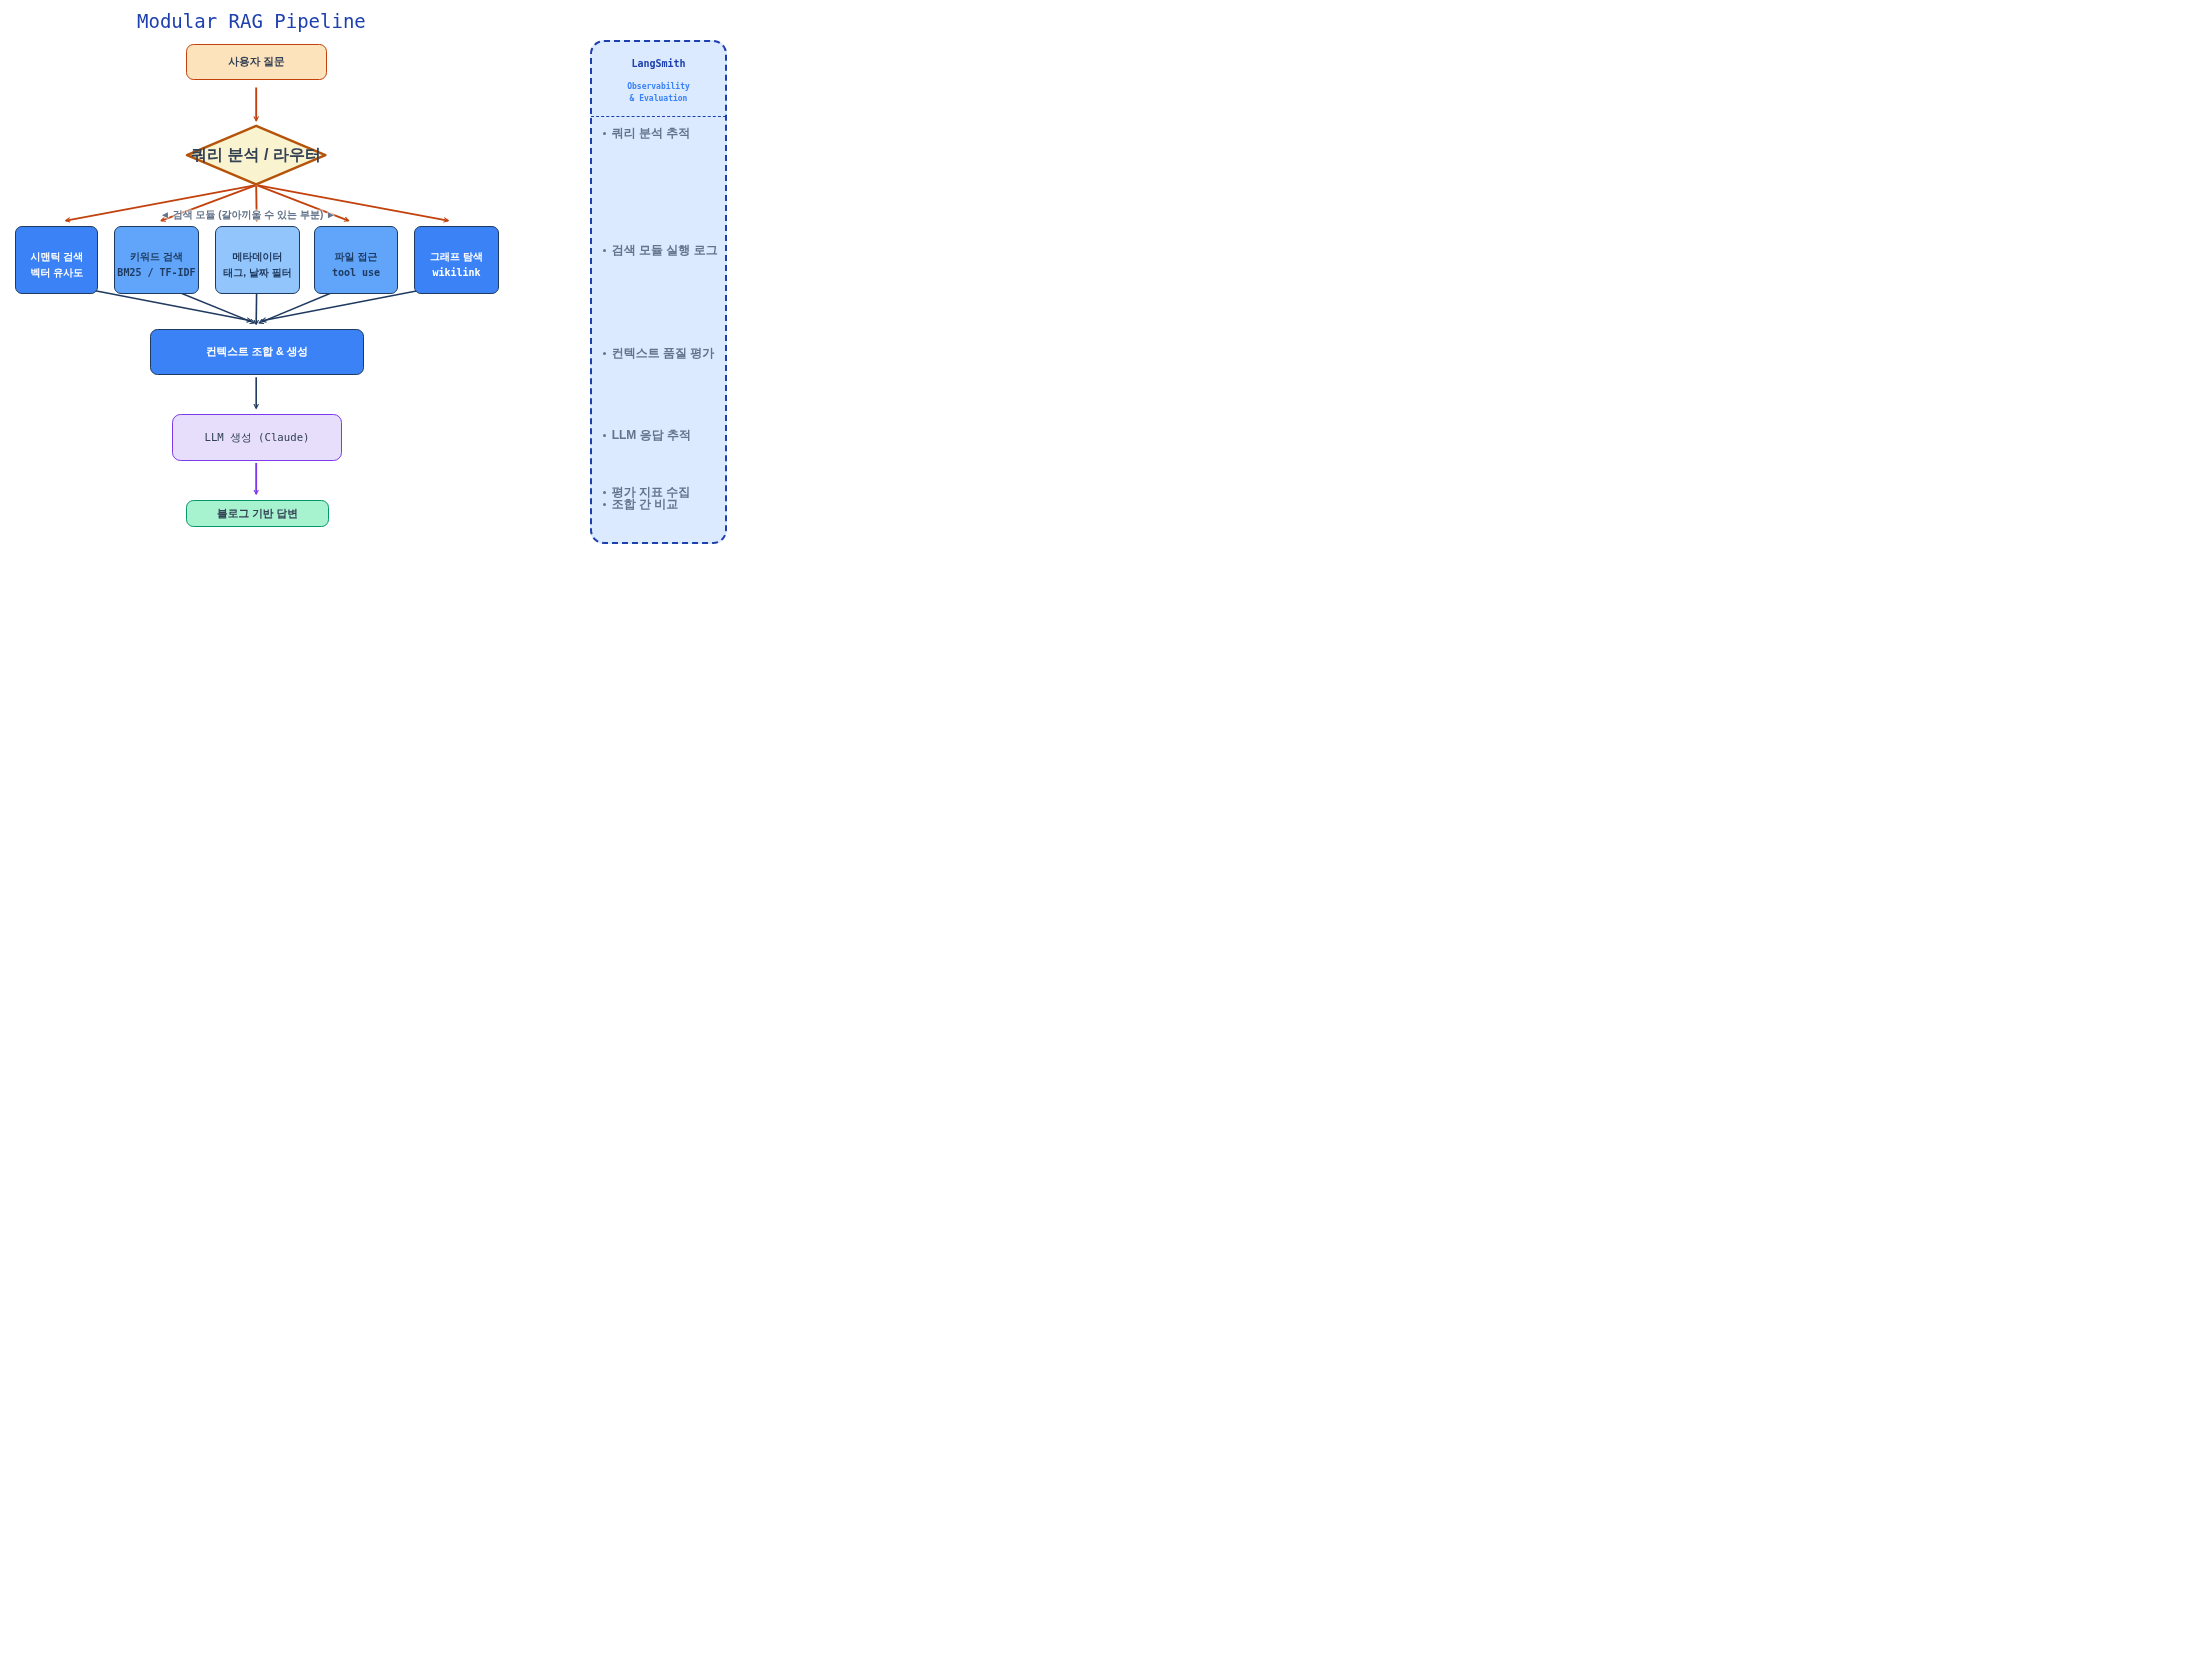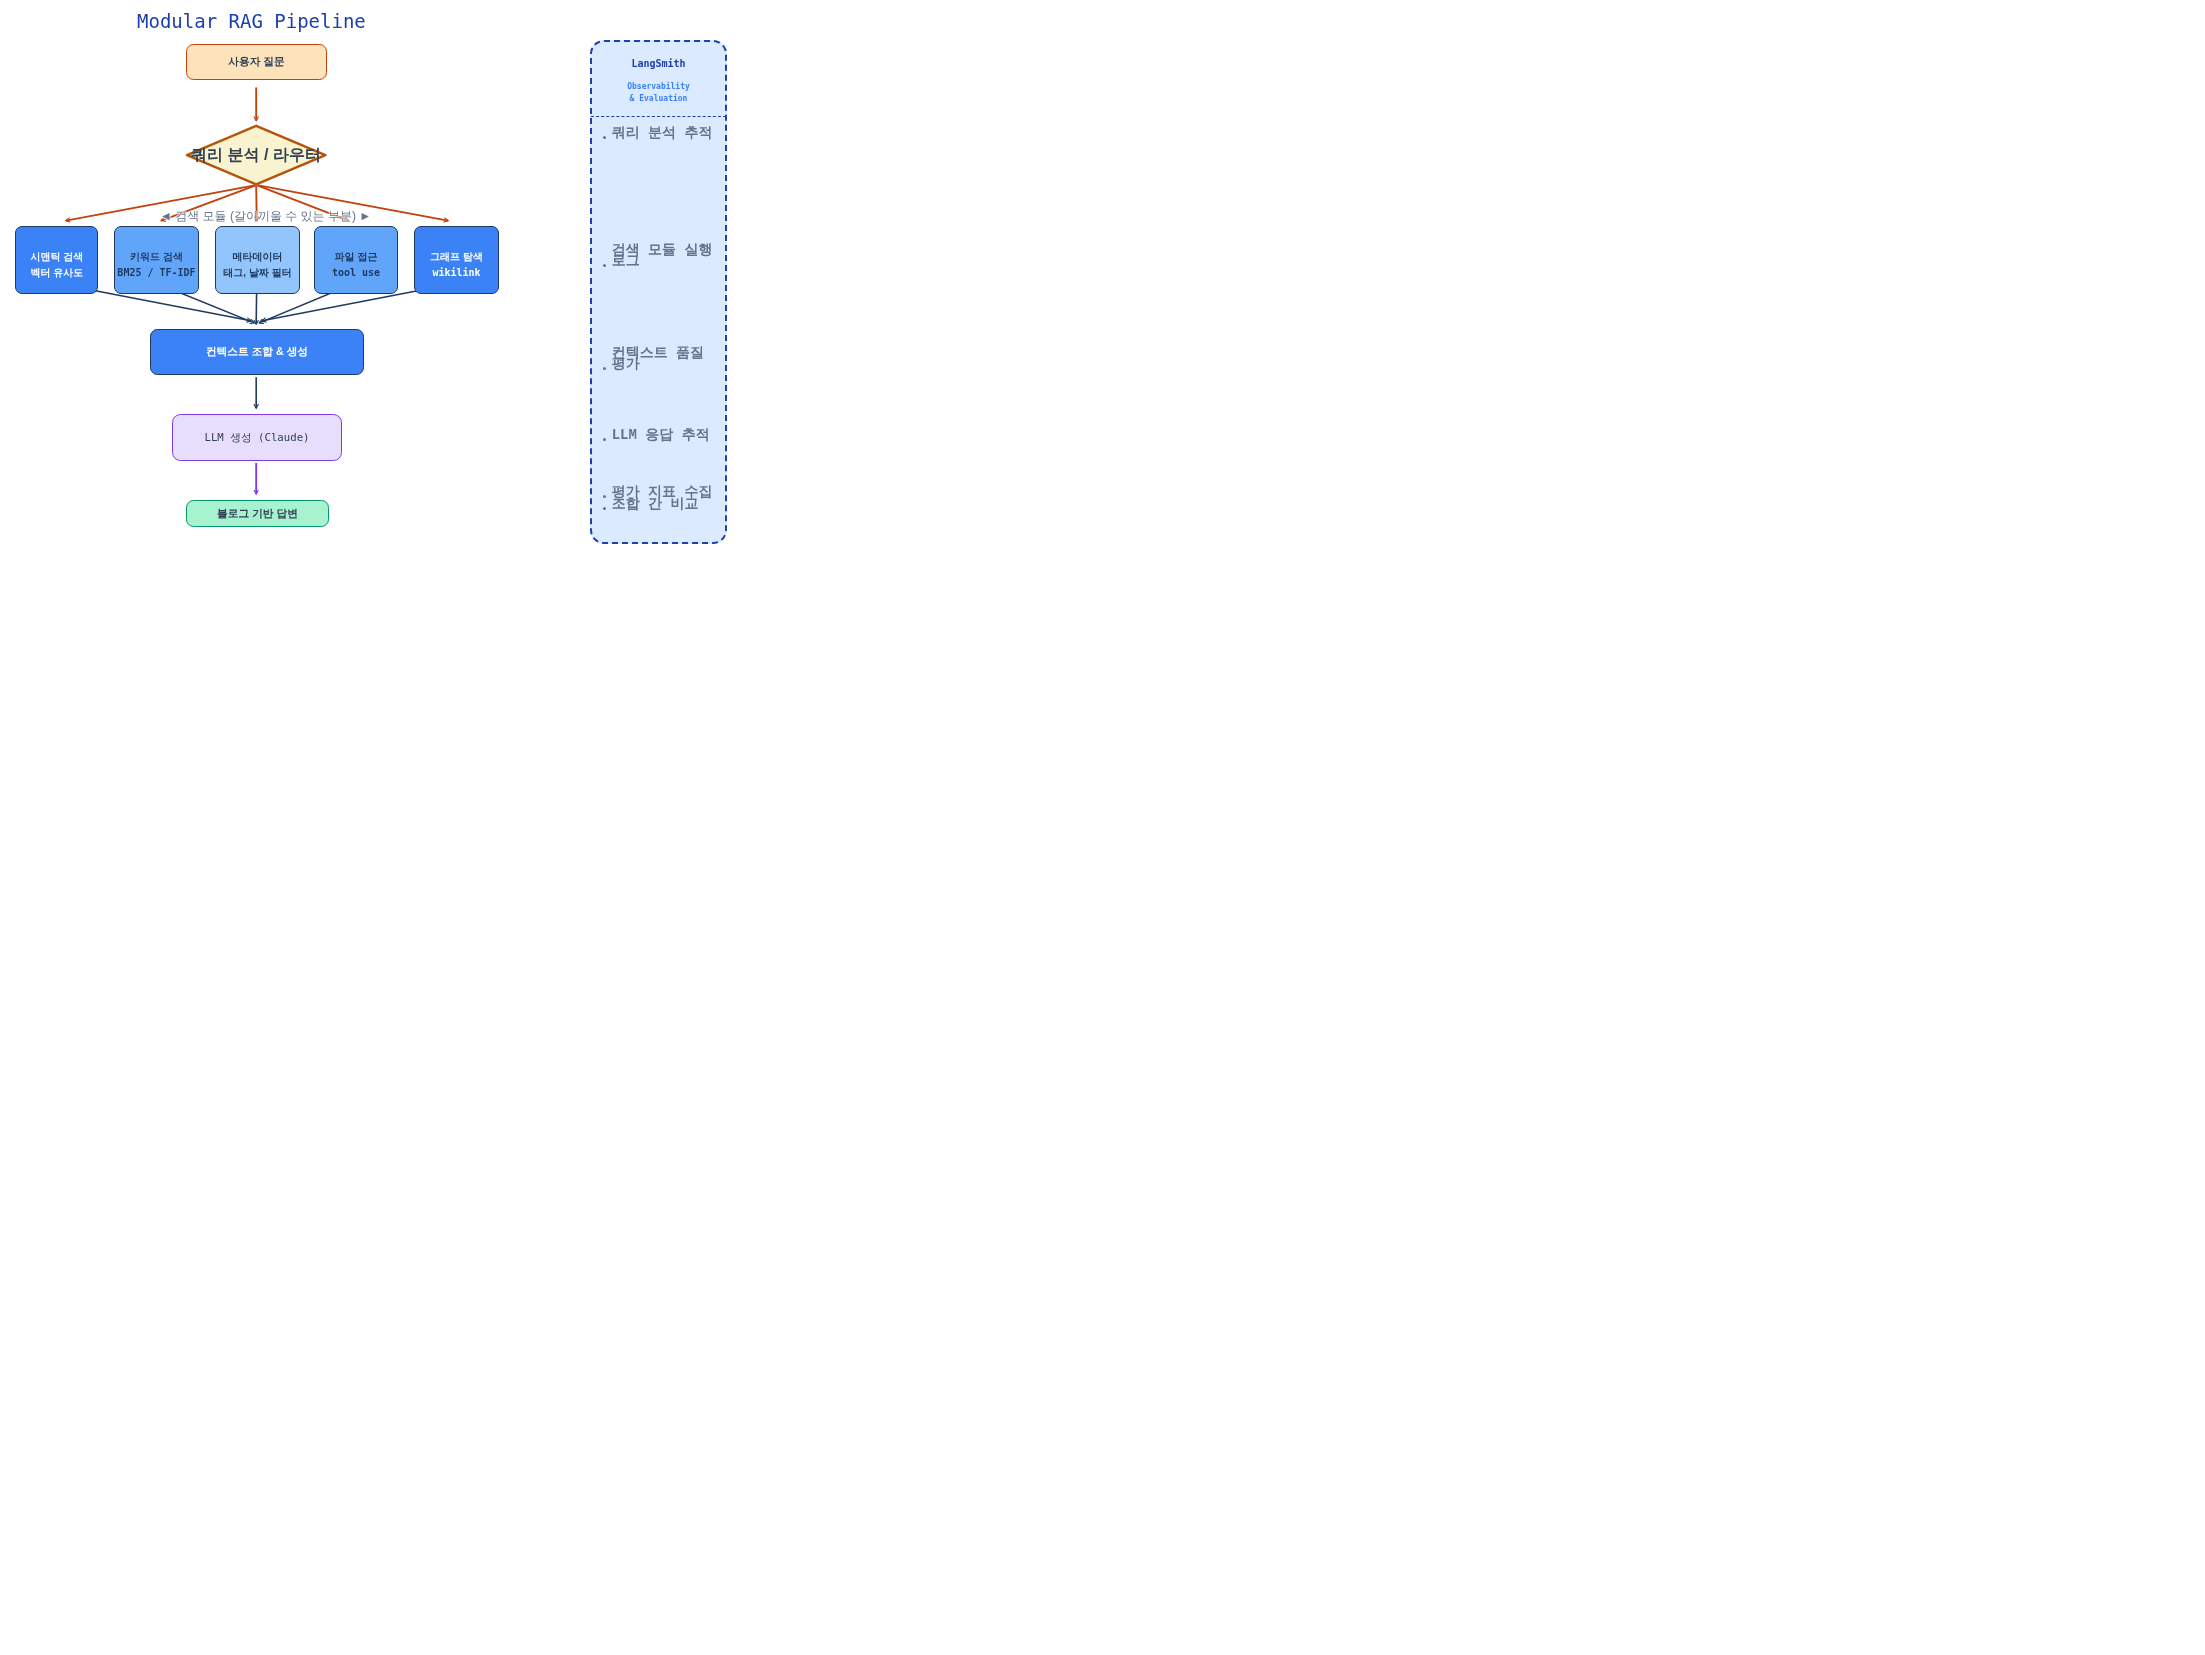--- a/index.html
+++ b/index.html
@@ -16,22 +16,22 @@
   .mono{font-family:"DejaVu Sans Mono","Liberation Mono",monospace;}
   #title{position:absolute;left:137px;top:9.6px;font-family:"DejaVu Sans Mono","Liberation Mono",monospace;
          font-size:19px;font-weight:normal;color:var(--title-blue);white-space:nowrap;}
   #arrows{position:absolute;left:0;top:0;z-index:0;}
   .node{position:absolute;box-sizing:border-box;display:flex;flex-direction:column;
         align-items:center;justify-content:center;text-align:center;z-index:1;}
   #user-question{left:186px;top:44px;width:141px;height:36px;background:var(--peach-fill);
         border:1.6px solid var(--orange);border-radius:7.5px;font-size:10.7px;font-weight:600;color:var(--slate-text);}
   #router-text{position:absolute;left:188px;top:127px;width:136px;height:56px;z-index:1;
         display:flex;align-items:center;justify-content:center;font-size:16px;font-weight:600;color:var(--slate-text);}
-  #modules-label{position:absolute;left:160px;top:208px;width:194px;text-align:center;z-index:2;
-        font-size:12px;font-weight:400;color:var(--gray-label);white-space:nowrap;
+  #modules-label{position:absolute;left:160px;top:208px;width:194px;z-index:2;
+        font-size:10px;font-weight:700;color:var(--gray-label);white-space:nowrap;
         text-shadow:0 0 1.6px #fff,0 0 1.6px #fff,0 0 2.1px #fff,0 0 2.7px #fff;}
   .module{top:226px;height:68px;border:1.6px solid var(--navy);border-radius:7px;
         justify-content:flex-start;padding-top:22px;font-size:10px;font-weight:600;line-height:1.55;}
   .module--dark{background:var(--blue-strong);color:#ffffff;}
   .module--medium{background:var(--blue-medium);color:var(--navy);}
   .module--light{background:var(--blue-light);color:var(--navy);}
   .module .mono{font-weight:bold;}
   #module-semantic{left:15.4px;width:83px;}
   #module-keyword{left:114px;width:85px;}
   #module-metadata{left:215px;width:85px;}
@@ -43,22 +43,22 @@
         border:1.6px solid var(--purple);border-radius:8.5px;font-size:10.7px;font-weight:400;color:var(--slate-text);}
   #answer-box{left:186px;top:500px;width:143px;height:27px;background:var(--green-fill);
         border:1.6px solid var(--green);border-radius:7.5px;font-size:10.7px;font-weight:600;color:var(--slate-text);}
   #langsmith-panel{position:absolute;left:590px;top:40px;width:137px;height:504px;box-sizing:border-box;
         background:var(--panel-fill);border:2.1px dashed var(--panel-border);border-radius:14px;z-index:1;}
   #panel-title{position:absolute;top:16px;left:0;right:0;text-align:center;font-size:10px;font-weight:bold;
         color:var(--panel-border);}
   #panel-subtitle{position:absolute;top:39px;left:0;right:0;text-align:center;font-size:8px;font-weight:bold;
         color:var(--panel-subtitle);line-height:1.5;}
   #panel-divider{position:absolute;top:74px;left:-1.1px;right:-1.1px;border-top:1.6px dashed var(--panel-border);}
-  .bullet{position:absolute;left:10.7px;right:5.3px;display:flex;align-items:flex-end;
-        font-size:14px;color:var(--gray-label);font-weight:600;line-height:11.2px;font-family:Liberation Mono, monospace;}
+  .bullet{position:absolute;left:10.7px;right:5.3px;display:flex;align-items:flex-start;
+        font-size:12px;color:var(--gray-label);font-weight:600;line-height:11.2px;}
   .bullet .dot{width:3.7px;height:3.7px;border-radius:50%;background:var(--gray-label);
         margin:3.7px 5.3px 0 0;flex:none;}
 </style>
 </head>
 <body>
 
 <div id="canvas">
 
   <div id="title">Modular RAG Pipeline</div>
 

